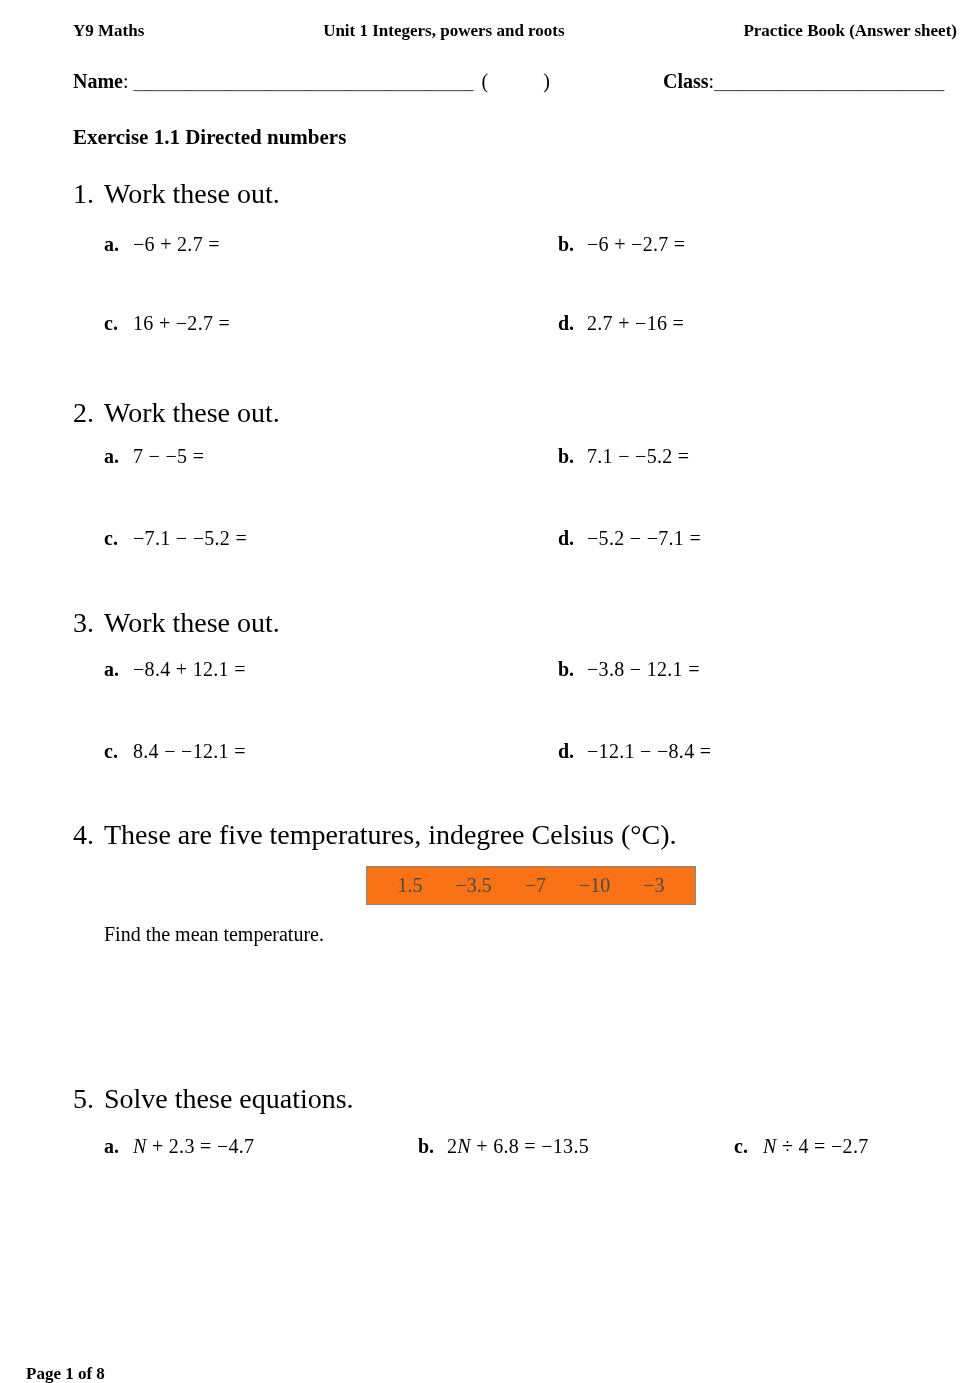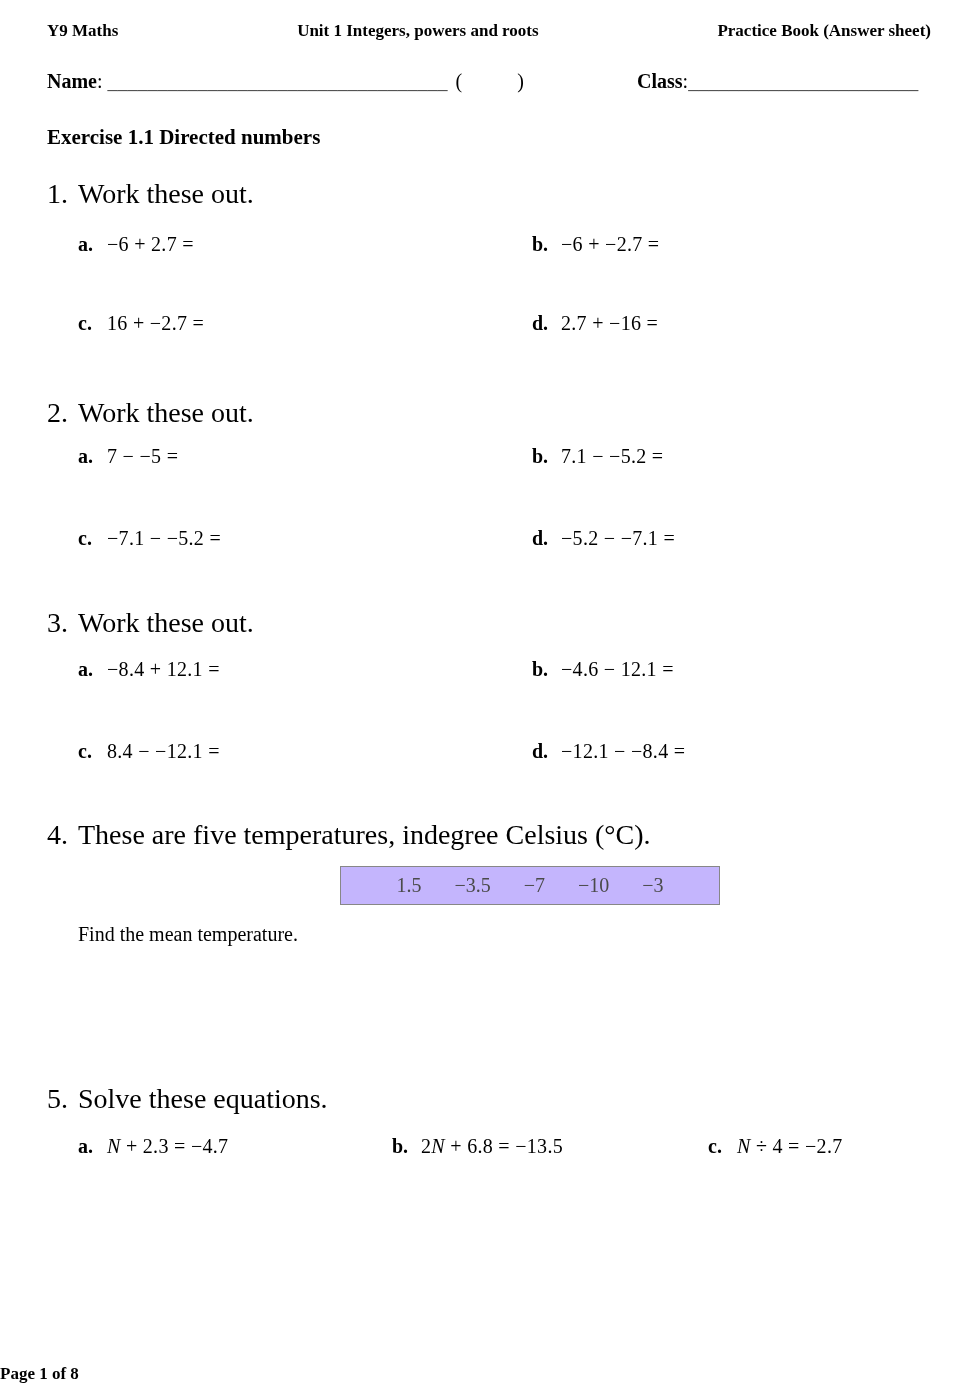--- a/index.html
+++ b/index.html
@@ -5,21 +5,21 @@
   html, body { margin: 0; padding: 0; background: #ffffff; }
   .page {
     position: relative;
     width: 978px;
     height: 1383px;
     background: #ffffff;
     font-family: "Liberation Serif", serif;
     color: #000000;
     overflow: hidden;
   }
-  .abs { position: absolute; }
+  .abs { position: absolute; margin-left: 26px; }
   .header {
     top: 21px; left: 47px; width: 884px;
     display: flex; justify-content: space-between;
     font-size: 17px; font-weight: bold;
   }
   .name-group { top: 70px; left: 47px; font-size: 20px; white-space: nowrap; }
   .class-group { top: 70px; left: 637px; font-size: 20px; white-space: nowrap; }
   .bold { font-weight: bold; }
   .blank { color: #4a4a4a; letter-spacing: 0; }
   .paren-open { margin-left: 8px; }
@@ -31,23 +31,23 @@
   .part { position: absolute; top: 0; white-space: nowrap; }
   .part.col1 { left: 78px; }
   .part.col2 { left: 532px; }
   .part.col5a { left: 78px; }
   .part.col5b { left: 392px; }
   .part.col5c { left: 708px; }
   .part-label { font-weight: bold; display: inline-block; width: 29px; }
   .expr { letter-spacing: 0.3px; }
   .expr i { font-style: italic; }
   .temp-box {
-    top: 866px; left: 340px; width: 380px; height: 39px;
+    top: 866px; left: 340px; width: 330px; height: 39px;
     box-sizing: border-box;
-    background: #c4b5fd;
+    background: #f97316;
     border: 1.5px solid #878787;
     display: flex; align-items: center; justify-content: center;
     gap: 33px;
     font-size: 20px;
     color: #4a4a4a;
   }
   .followup { top: 923px; left: 78px; font-size: 20px; }
   .footer { top: 1364px; left: 0; width: 966px; font-size: 17px; font-weight: bold; }
 </style>
 </head>
@@ -92,21 +92,21 @@
   <div class="abs part-row" style="top:527px;">
     <span class="part col1"><span class="part-label">c.</span><span class="expr">−7.1 − −5.2 =</span></span>
     <span class="part col2"><span class="part-label">d.</span><span class="expr">−5.2 − −7.1 =</span></span>
   </div>
 
   <div class="abs q-prompt" style="top:607px; left:47px;">
     <span class="q-num">3.</span><span>Work these out.</span>
   </div>
   <div class="abs part-row" style="top:658px;">
     <span class="part col1"><span class="part-label">a.</span><span class="expr">−8.4 + 12.1 =</span></span>
-    <span class="part col2"><span class="part-label">b.</span><span class="expr">−4.6 − 12.1 =</span></span>
+    <span class="part col2"><span class="part-label">b.</span><span class="expr">−3.8 − 12.1 =</span></span>
   </div>
   <div class="abs part-row" style="top:740px;">
     <span class="part col1"><span class="part-label">c.</span><span class="expr">8.4 − −12.1 =</span></span>
     <span class="part col2"><span class="part-label">d.</span><span class="expr">−12.1 − −8.4 =</span></span>
   </div>
 
   <div class="abs q-prompt" style="top:819px; left:47px;">
     <span class="q-num">4.</span><span>These are five temperatures, indegree Celsius (°C).</span>
   </div>
   <div class="abs temp-box">

